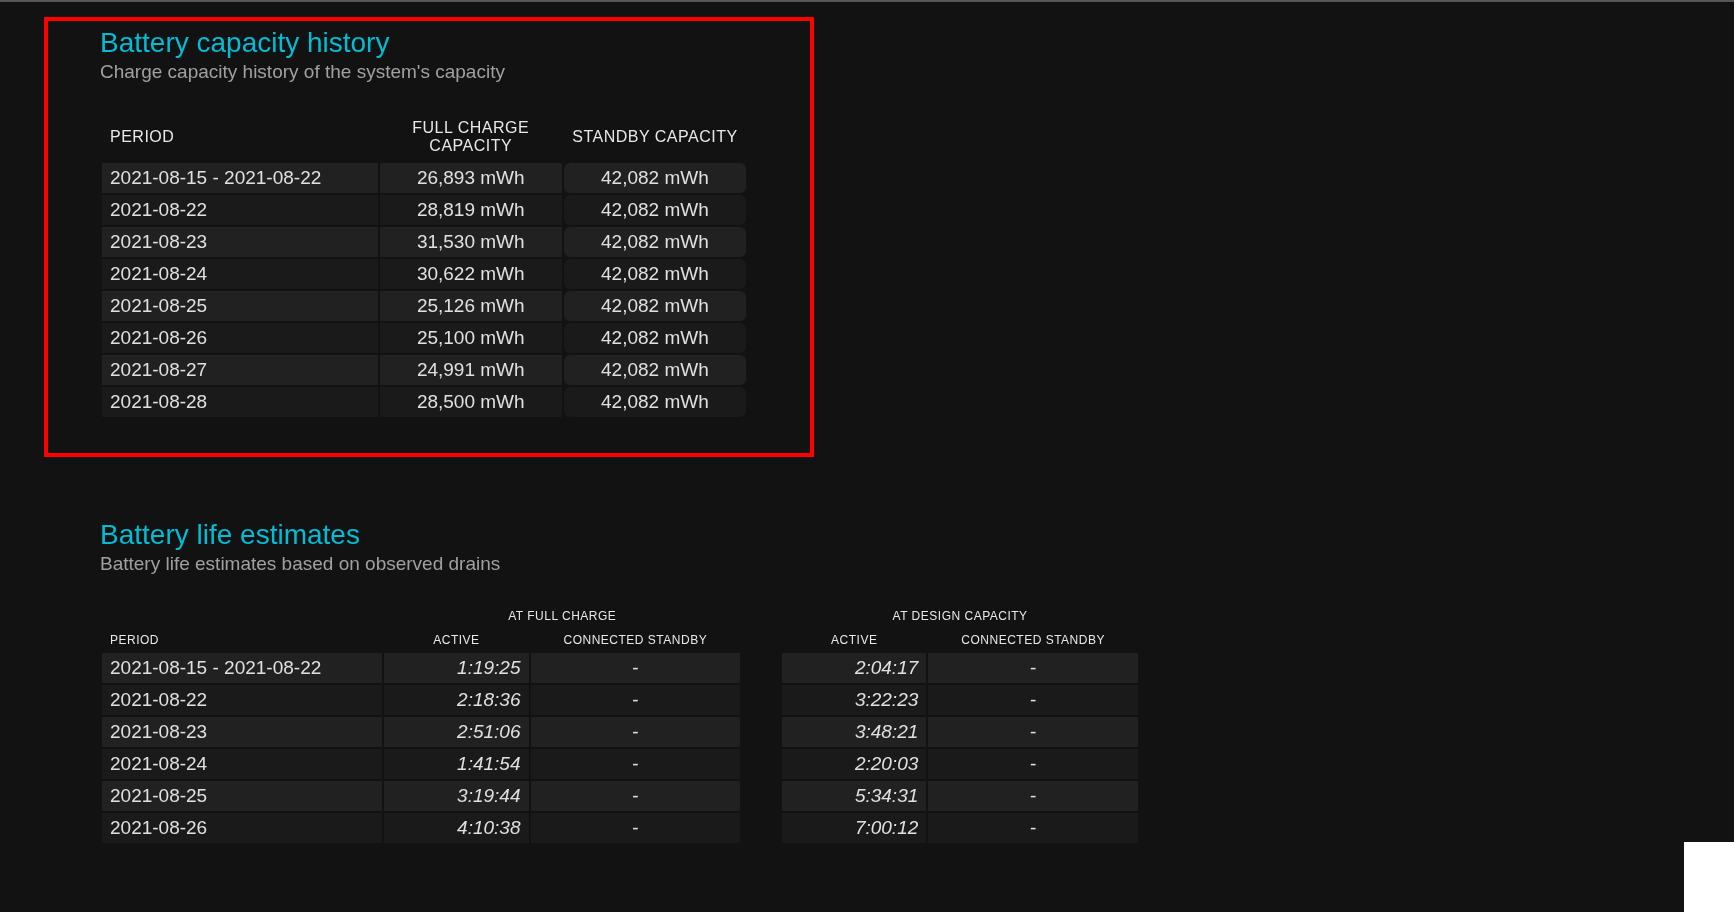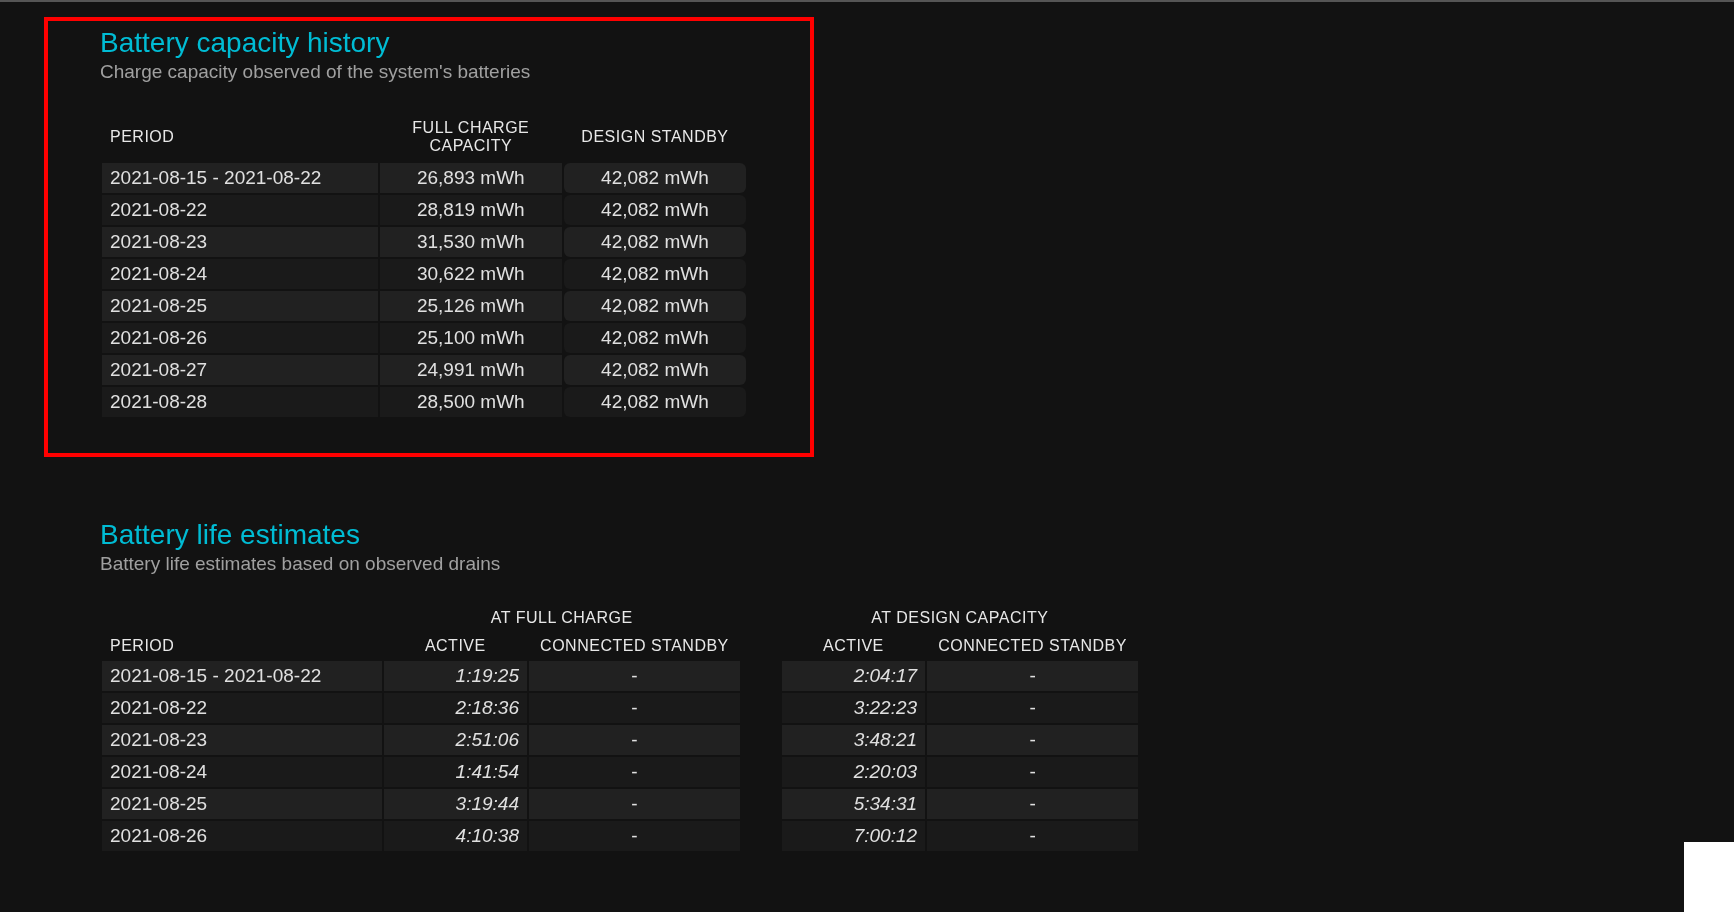--- a/index.html
+++ b/index.html
@@ -75,21 +75,21 @@
 
     .estimates-section { margin-top: 100px; }
 
     .estimates-table {
       width: 1040px;
       border-collapse: separate;
       border-spacing: 2px;
     }
     .estimates-table th {
       color: #e8e8e8;
-      font-size: 16px;
+      font-size: 12px;
       font-weight: 500;
       letter-spacing: 0.5px;
       padding: 4px 8px;
       vertical-align: middle;
     }
     .estimates-table th.period-col { text-align: left; }
     .estimates-table th.center-col { text-align: center; }
     .estimates-table td {
       color: #e0e0e0;
       font-size: 19px;
@@ -116,31 +116,31 @@
     tbody { display: none; margin-top: 31px; }
     tbody.show { display: table-row-group; }
   </style>
 </head>
 <body>
 
 <div class="container">
 
   <div class="section">
     <h2 class="section-title">Battery capacity history</h2>
-    <div class="section-subtitle">Charge capacity observed of the system's batteries</div>
+    <div class="section-subtitle">Charge capacity history of the system's capacity</div>
 
     <table class="capacity-table">
       <thead>
         <tr>
           <th class="period-col">PERIOD</th>
           <th class="center-col">
             <span>FULL CHARGE</span><br>
             <span>CAPACITY</span>
           </th>
-          <th class="center-col">DESIGN STANDBY</th>
+          <th class="center-col">STANDBY CAPACITY</th>
         </tr>
       </thead>
       <tbody id="capacity-body" class="show">
           <tr>
             <td class="period">2021-08-15 - 2021-08-22</td>
             <td class="full-charge">26,893 mWh</td>
             <td class="design">42,082 mWh</td>
           </tr>
           <tr>
             <td class="period">2021-08-22</td>

